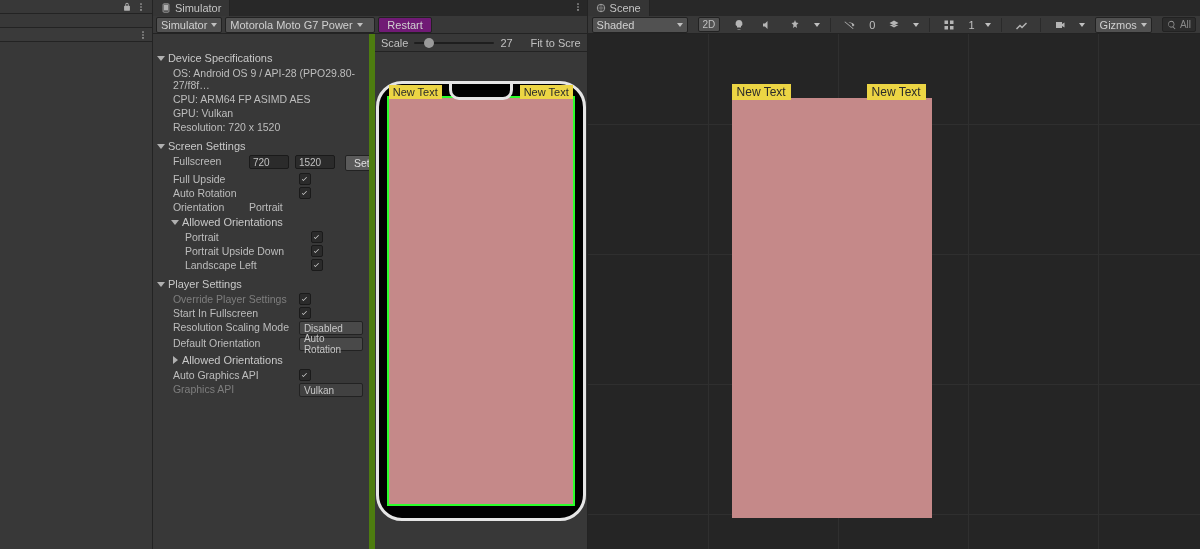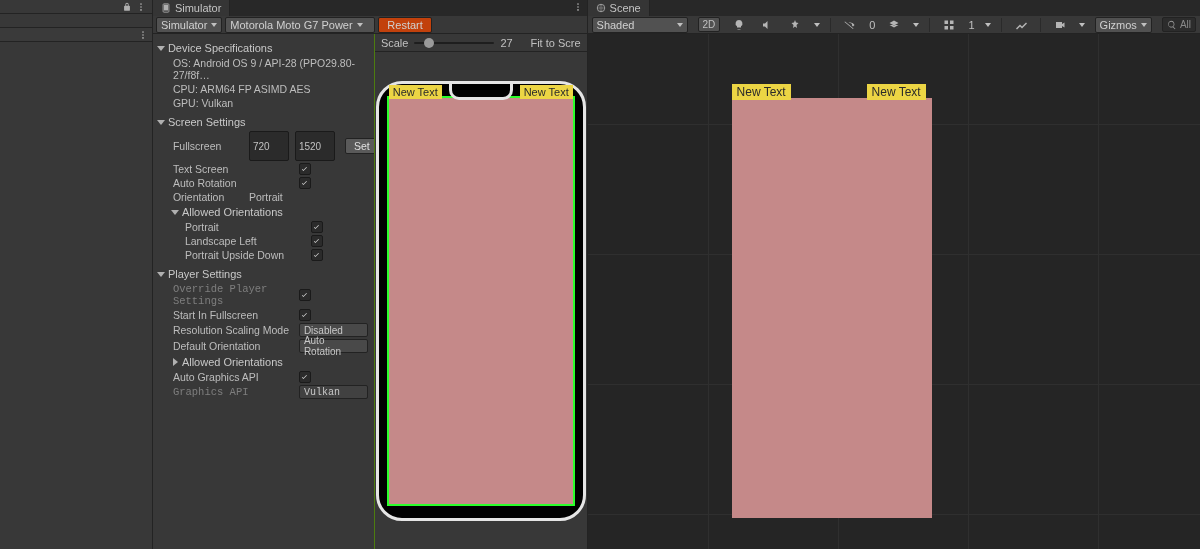--- a/index.html
+++ b/index.html
@@ -18,37 +18,37 @@
   .ico { width:10px; height:10px; fill:#b0b0b0; }
   .left-sub { height:14px; border-bottom:1px solid #232323;}
   .left-band { height:14px; background:#3a3a3a; border-bottom:1px solid #232323; display:flex; justify-content:flex-end; align-items:center; padding-right:4px;}
 
   .mid-col { width:455px; background:#383838; border-right:1px solid #232323; display:flex; flex-direction:column;}
   .tab-bar { height:16px; background:#282828; display:flex; align-items:center; position:relative; }
   .tab { display:flex; align-items:center; gap:4px; padding:0 8px; height:100%; background:#353535; border-right:1px solid #232323;}
   .tab-bar .menu-btn { position:absolute; right:4px; top:2px; }
   .toolbar-row { height:18px; background:#383838; border-bottom:1px solid #232323; display:flex; align-items:center;}
   .dd { height:16px; background:#515151; border:1px solid #222; border-radius:2px; display:flex; align-items:center; padding:0 4px; gap:4px; color:#d0d0d0; white-space:nowrap;}
-  .btn { height:16px; background:#c2410c; border:1px solid #222; border-radius:2px; display:flex; align-items:center; padding:0 8px; color:#d0d0d0;}
+  .btn { height:16px; background:#701a75; border:1px solid #222; border-radius:2px; display:flex; align-items:center; padding:0 8px; color:#d0d0d0;}
   .btn.light { background:#5a5a5a; color:#e0e0e0;}
   .caret { width:0;height:0;border-left:3px solid transparent;border-right:3px solid transparent;border-top:4px solid #c0c0c0;}
 
   .mid-body { flex:1; display:flex; }
-  .inspector { width:222px; background:#383838; border-right:1px solid #4d7c0f; padding:4px 0; overflow:hidden;}
+  .inspector { width:222px; background:#383838; border-right:6px solid #4d7c0f; padding:14px 0; overflow:hidden;}
   .sec { padding:2px 6px; }
   .sec-head { display:flex; align-items:center; gap:4px; color:#c8c8c8; font-size:11px; padding:2px 0;}
   .tri { width:0;height:0;border-top:4px solid transparent;border-bottom:4px solid transparent;border-left:5px solid #b0b0b0;}
   .tri.open { transform: rotate(90deg); transform-origin: 40% 50%; }
-  .kv { display:flex; align-items:center; padding:1px 0 1px 14px; gap:6px; font-size:10.5px; color:#bdbdbd;}
-  .kv.dim { color:#7e7e7e;font-family:Liberation Mono, monospace;}
+  .kv { display:flex; align-items:flex-start; padding:1px 0 1px 14px; gap:6px; font-size:10.5px; color:#bdbdbd;}
+  .kv.dim { color:#7e7e7e;}
   .kv label { flex:0 0 120px;}
   .inrow label { flex: 0 0 106px;}
   .chk { width:12px;height:12px; background:#2b2b2b; border:1px solid #1a1a1a; border-radius:2px; display:flex; align-items:center; justify-content:center;}
   .chk svg{width:9px;height:9px;fill:#d0d0d0;}
-  .num { width:40px; height:30px; background:#2b2b2b; border:1px solid #1a1a1a; border-radius:2px; color:#c0c0c0; font-size:10px; padding-left:3px;}
+  .num { width:40px; height:14px; background:#2b2b2b; border:1px solid #1a1a1a; border-radius:2px; color:#c0c0c0; font-size:10px; padding-left:3px;}
   .selbox { height:14px; background:#494949; border:1px solid #222; border-radius:2px; color:#c8c8c8; font-size:10px; padding:0 4px; display:flex; align-items:center; flex:1;}
   .sub { padding-left:26px; }
 
   .sim-area { flex:1; display:flex; flex-direction:column; }
   .sim-toolbar { height:18px; border-bottom:1px solid #232323; display:flex; align-items:center; padding:0 6px; gap:6px; color:#c0c0c0; font-size:11px;}
   .slider-track { flex:0 0 80px; height:2px; background:#1e1e1e; border-radius:1px; position:relative;}
   .slider-thumb { position:absolute; top:-4px; left:10px; width:10px;height:10px;border-radius:50%; background:#9a9a9a;}
   .sim-canvas { flex:1; background:#383838; display:flex; align-items:center; justify-content:center;}
   .phone { width:210px; height:440px; border:3px solid #e5e5e5; border-radius:26px; background:#000; position:relative; padding:12px 8px;}
   .notch { position:absolute; top:0; left:50%; transform:translateX(-50%); width:64px; height:16px; background:#000; border:3px solid #e5e5e5; border-top:none; border-bottom-left-radius:10px; border-bottom-right-radius:10px; z-index:3;}
@@ -141,37 +141,40 @@
           </div>
         <div class="kv">
             <span>OS: Android OS 9 / API-28 (PPO29.80-27/f8f…</span>
           </div>
         <div class="kv">
             <span>CPU: ARM64 FP ASIMD AES</span>
           </div>
         <div class="kv">
             <span>GPU: Vulkan</span>
           </div>
+        <div class="kv">
+            <span>Resolution: 720 x 1520</span>
+          </div>
       </div>
 
       <div class="sec">
         <div class="sec-head">
             <span class="tri open"></span>
             <span>Screen Settings</span>
           </div>
         <div class="kv inrow">
           <label style="flex:0 0 70px;">Fullscreen</label>
           <input class="num" value="720" style="">
           <input class="num" value="1520" style="">
           <div class="btn light" style="margin-left:4px;">
               <span>Set</span>
             </div>
         </div>
         <div class="kv">
-            <label>Text Screen</label>
+            <label>Full Upside</label>
             <div class="chk">
               <svg viewBox="0 0 24 24">
                 <path d="M9 16l-4-4 1.5-1.5L9 13l8-8L18.5 6.5z"></path>
               </svg>
             </div>
           </div>
         <div class="kv">
             <label>Auto Rotation</label>
             <div class="chk">
               <svg viewBox="0 0 24 24">
@@ -190,29 +193,29 @@
           </div>
         <div class="kv sub">
             <label>Portrait</label>
             <div class="chk">
               <svg viewBox="0 0 24 24">
                 <path d="M9 16l-4-4 1.5-1.5L9 13l8-8L18.5 6.5z"></path>
               </svg>
             </div>
           </div>
         <div class="kv sub">
+            <label>Portrait Upside Down</label>
+            <div class="chk">
+              <svg viewBox="0 0 24 24">
+                <path d="M9 16l-4-4 1.5-1.5L9 13l8-8L18.5 6.5z"></path>
+              </svg>
+            </div>
+          </div>
+        <div class="kv sub">
             <label>Landscape Left</label>
-            <div class="chk">
-              <svg viewBox="0 0 24 24">
-                <path d="M9 16l-4-4 1.5-1.5L9 13l8-8L18.5 6.5z"></path>
-              </svg>
-            </div>
-          </div>
-        <div class="kv sub">
-            <label>Portrait Upside Down</label>
             <div class="chk">
               <svg viewBox="0 0 24 24">
                 <path d="M9 16l-4-4 1.5-1.5L9 13l8-8L18.5 6.5z"></path>
               </svg>
             </div>
           </div>
       </div>
 
       <div class="sec">
         <div class="sec-head">

